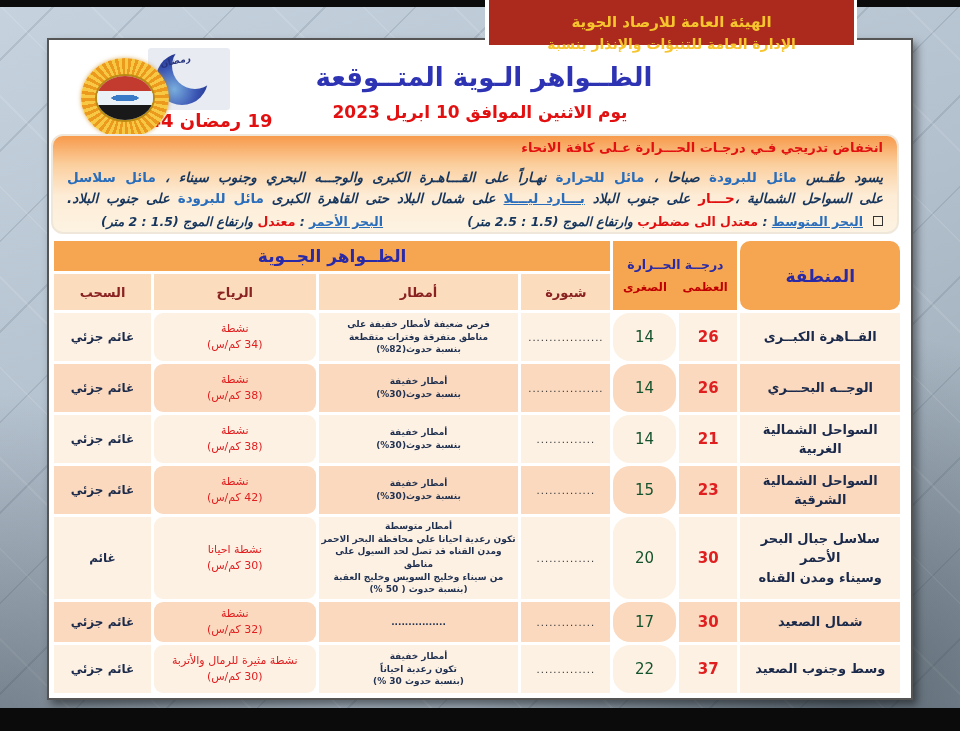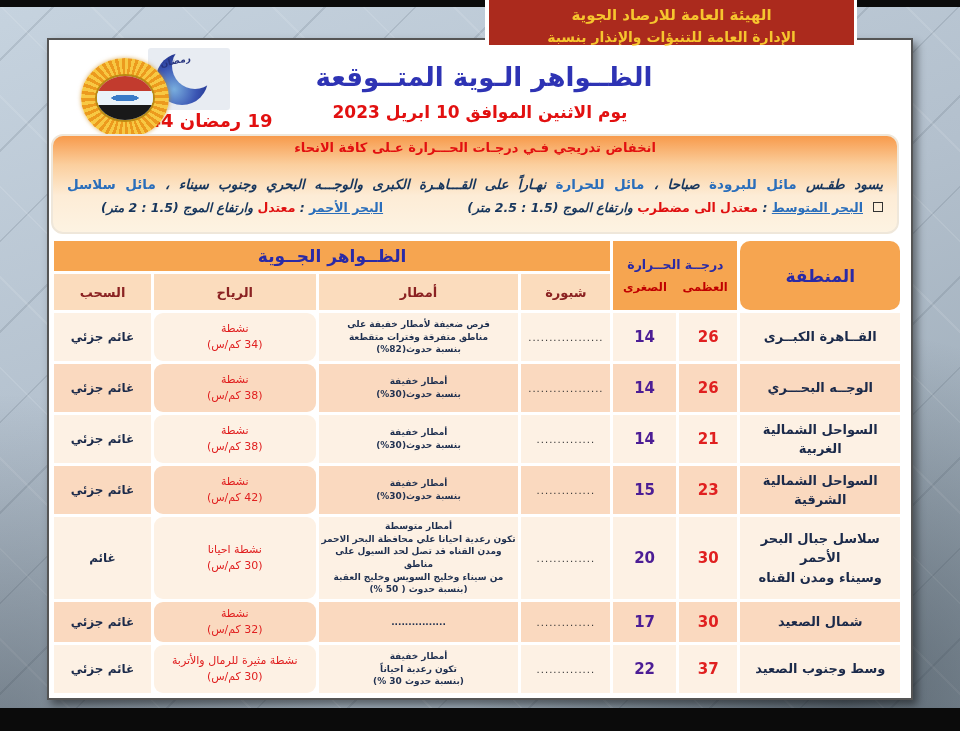--- a/index.html
+++ b/index.html
@@ -14,21 +14,21 @@
   .edge-bar{position:absolute;left:0;right:0;background:#0b0b0b;z-index:8;}
   .edge-top{top:0;height:7px;}
   .edge-bottom{bottom:0;height:23px;}
 
   .slide{position:absolute;left:47px;top:38px;width:866px;height:662px;background:#fff;
     border:2px solid #555;box-shadow:4px 5px 8px rgba(0,0,0,.45);direction:rtl;}
 
   
   .banner{position:absolute;left:485px;top:0;width:372px;height:49px;background:#ab2a1d;
     border-left:4px solid #fff;border-right:3px solid #fff;border-bottom:4px solid #fff;
-    color:#f6c52e;font-weight:bold;text-align:center;z-index:9;padding-top:5px;line-height:1.45;}
+    color:#f6c52e;font-weight:bold;text-align:center;z-index:9;padding-top:12px;line-height:1.45;}
   .banner .b1{font-size:15px;}
   .banner .b2{font-size:14px;}
 
   
   .crescent-box{position:absolute;right:681px;top:8px;width:82px;height:62px;background:#e8ecf2;
     border-radius:3px;overflow:hidden;}
   .crescent{position:absolute;left:8px;top:5px;width:52px;height:52px;border-radius:50%;
     background:radial-gradient(circle at 35% 70%, #79aede 0%, #3b56b4 45%, #1d2b84 80%);}
   .crescent::after{content:"";position:absolute;left:16px;top:-10px;width:46px;height:46px;border-radius:50%;
     background:#e8ecf2;}
@@ -52,21 +52,21 @@
     overflow:hidden;border:2px solid #b98a14;background:#eaf2f8;}
   .ema-stripe{height:33.4%;}
   .s-red{background:#c23b2e;}
   .s-white{background:radial-gradient(ellipse at center,#3a7bc8 0 34%,#eaf2f8 35%);}
   .s-black{background:#191919;}
 
   
   .summary{position:absolute;right:12px;top:94px;width:848px;height:100px;border-radius:12px;
     border:2px solid #efe7da;padding:4px 14px 2px 14px;
     background:linear-gradient(180deg,#f79a4b 0%,#fbcf9e 30%,#fdecd6 62%,#fdf3e2 100%);}
-  .headline{text-align:center;color:#e21010;font-weight:bold;font-size:13px;margin-bottom:19px;}
+  .headline{text-align:right;color:#e21010;font-weight:bold;font-size:13px;margin-bottom:12px;}
   .para-line{direction:rtl;font-size:13.5px;font-weight:bold;line-height:1.55;
     text-align:justify;text-align-last:justify;}
   .navy{color:#17365d;font-style:italic;}
   .blue{color:#2a6ebb;}
   .red{color:#e01010;}
   .u{text-decoration:underline;}
   .sea-line{display:flex;direction:rtl;align-items:center;font-size:12.5px;font-weight:bold;
     margin-top:5px;padding-left:34px;justify-content:space-between;}
   .sea-group{white-space:nowrap;}
   .sq-bullet{display:inline-block;width:10px;height:10px;border:1.7px solid #333;margin-left:10px;}
@@ -78,21 +78,21 @@
   .hdr-orange{background:#f6a550;color:#2a2aa6;font-weight:bold;}
   .hdr-peach{background:#fbdcbd;color:#8b2222;font-weight:bold;font-size:13px;}
   .th-region{font-size:17px;border-radius:10px;}
   .th-phen{font-size:17px;}
   .th-temp{font-size:12.5px;line-height:1.3;}
   .temp-sub{display:flex;justify-content:space-around;color:#c00000;font-size:11.5px;margin-top:6px;}
   .row-light td{background:#fdf1e4;}
   .row-dark td{background:#fad9bf;}
   .cell-region{color:#1b2a4a;font-weight:bold;font-size:13px;line-height:1.5;}
   .cell-max{color:#e02020;font-weight:bold;font-size:15px;}
-  .cell-min{color:#4c1d95;font-weight:bold;font-size:15px;}
+  .cell-min{color:#14532d;font-weight:normal;font-size:15px;border-radius:17px;}
   .cell-fog{color:#333;font-size:10px;letter-spacing:1px;}
   .cell-rain{color:#1f3050;font-weight:bold;font-size:9px;line-height:1.4;white-space:pre-line;}
   .cell-wind{color:#e02020;font-weight:normal;font-size:11px;line-height:1.5;white-space:pre-line;border-radius:9px;}
   .cell-clouds{color:#1b2a4a;font-weight:bold;font-size:12px;}
 </style>
 </head>
 <body>
 
 <div class="stage">
   <div class="edge-bar edge-top"></div>
@@ -120,20 +120,23 @@
         <div class="ema-stripe s-red"></div>
         <div class="ema-stripe s-white"></div>
         <div class="ema-stripe s-black"></div>
       </div>
     </div>
 
     <div class="summary">
       <div class="headline">انخفاض تدريجي فـي درجـات الحـــرارة عـلى كافة الانحاء</div>
       <div class="para-line">
         <span class="navy">يسود طقـس </span><span class="blue">مائل للبرودة</span><span class="navy"> صباحا ، </span><span class="blue">مائل للحرارة</span><span class="navy"> نهـاراً على القـــاهـرة الكبرى والوجـــه البحري وجنوب سيناء ، </span><span class="blue">مائل سلاسل</span>
+      </div>
+      <div class="para-line">
+        <span class="navy">على السواحل الشمالية ،</span><span class="red">حـــار</span><span class="navy"> على جنوب البلاد </span><span class="blue u">بـــارد ليـــلا</span><span class="navy"> على شمال البلاد حتى القاهرة الكبرى </span><span class="blue">مائل للبرودة</span><span class="navy"> على جنوب البلاد.</span>
       </div>
       <div class="sea-line">
         <span class="sea-group">
           <span class="sq-bullet"></span><span class="blue u">البحر المتوسط</span><span class="navy"> : </span><span class="red">معتدل الى مضطرب</span><span class="navy"> وارتفاع الموج (1.5 : 2.5 متر)</span>
         </span>
         <span class="sea-group">
           <span class="blue u">البحر الأحمر</span><span class="navy"> : </span><span class="red">معتدل</span><span class="navy"> وارتفاع الموج (1.5 : 2 متر)</span>
         </span>
       </div>
     </div>

